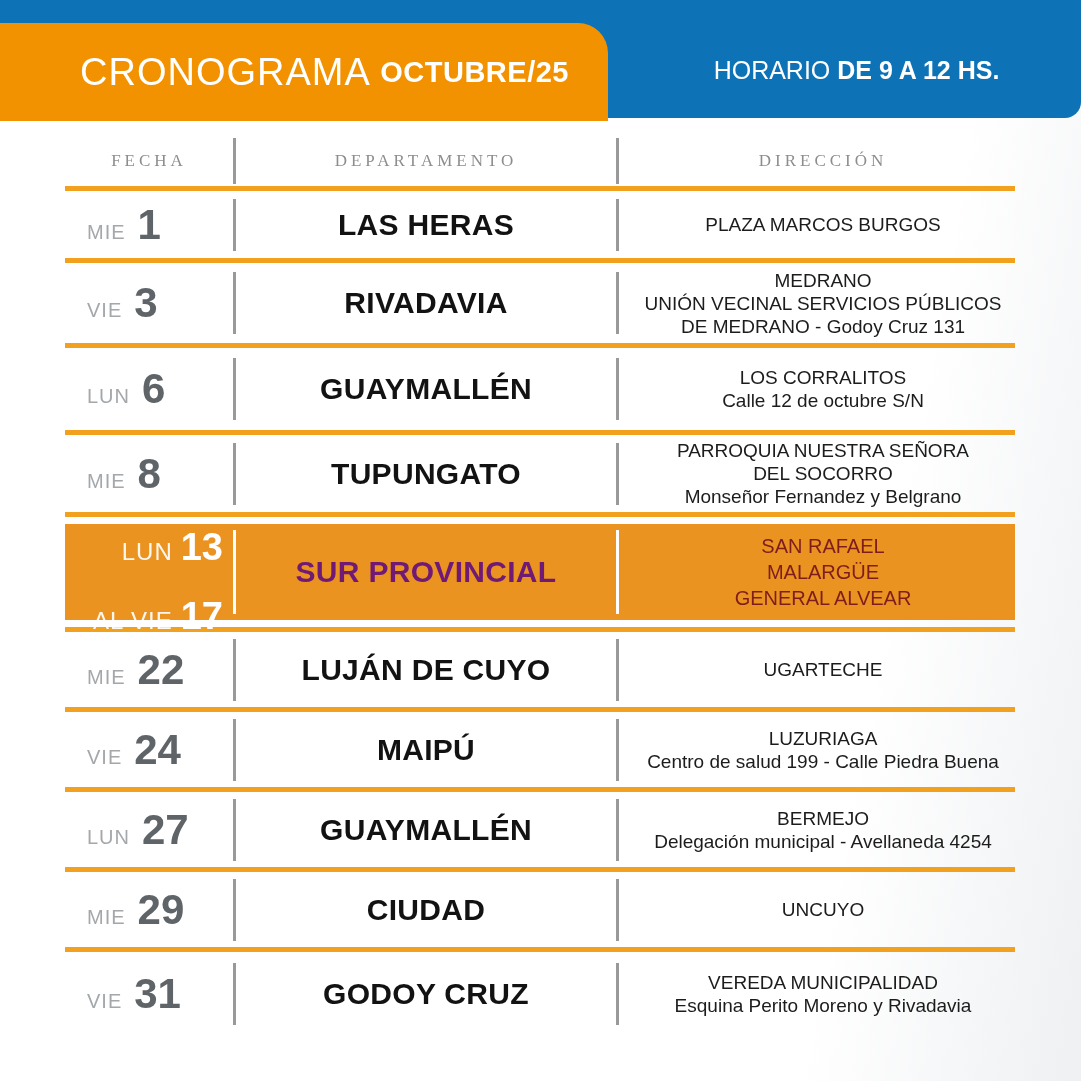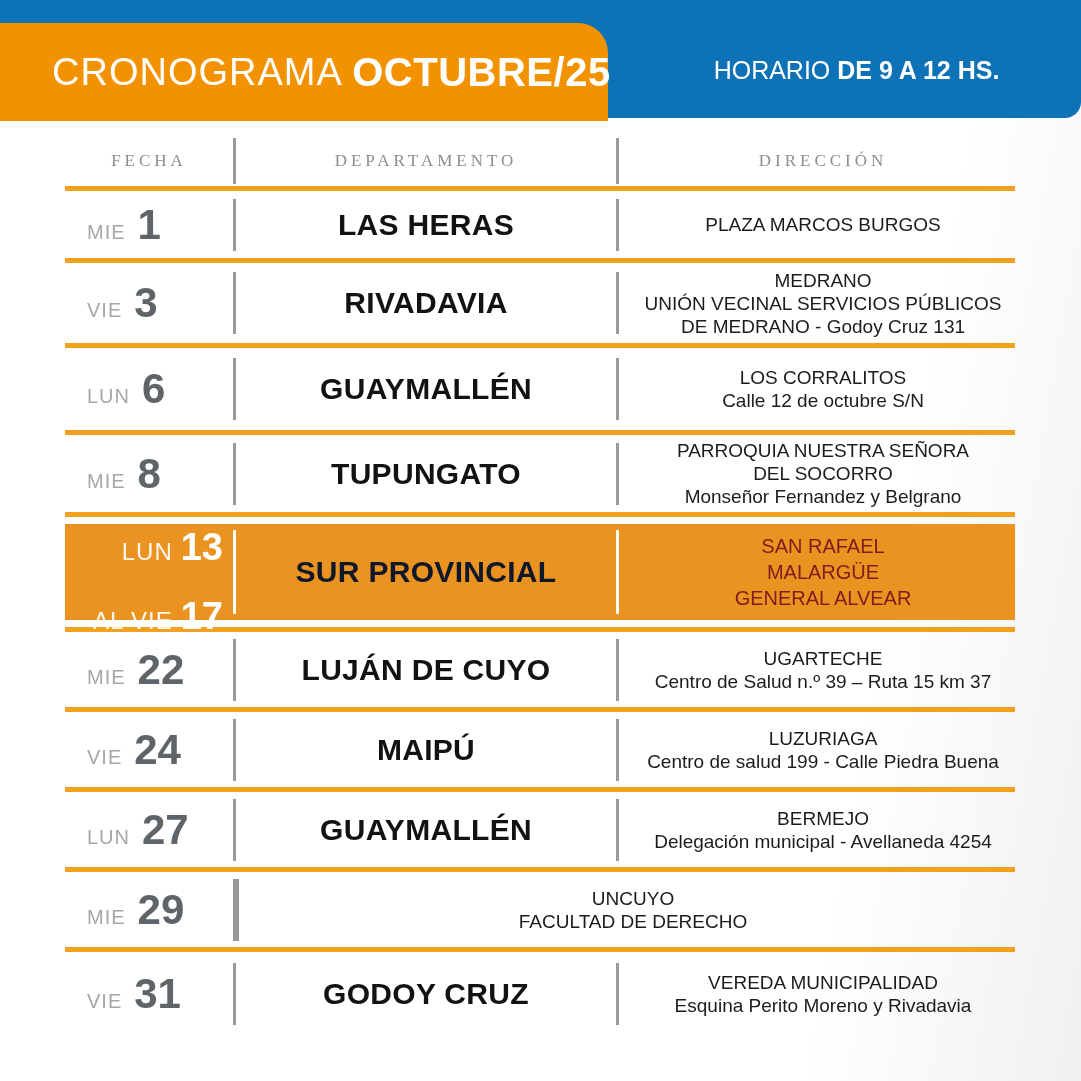--- a/index.html
+++ b/index.html
@@ -17,25 +17,25 @@
   .topbar {
     position:absolute; top:0; left:0; width:1081px; height:118px;
     background:#0D72B6;
     border-bottom-right-radius:16px;
   }
   .banner {
     position:absolute; top:23px; left:0; width:608px; height:98px;
     background:#F39200;
     border-top-right-radius:30px;
     display:flex; align-items:center;
-    padding-left:52px;
+    padding-left:80px;
     color:#fff;
   }
   .banner .t-reg  { font-size:38px; font-weight:400; letter-spacing:1px; white-space:pre; }
-  .banner .t-bold { font-size:40px; font-weight:800; letter-spacing:0.5px;text-align:right; }
+  .banner .t-bold { font-size:29px; font-weight:800; letter-spacing:0.5px;text-align:right; }
   .horario {
     position:absolute; top:23px; left:608px; width:473px; height:95px;
     display:flex; align-items:center; justify-content:center;
     color:#fff; font-size:25px;
   }
   .horario .h-reg  { font-weight:400; white-space:pre;margin-left:24px; }
   .horario .h-bold { font-weight:800; }
 
   
   .table { position:absolute; left:65px; top:135px; width:950px; }
@@ -74,21 +74,21 @@
   .row-highlight {
     display:flex; align-items:center;
     background:#EB9320; height:96px; margin:7px 0;
     border-bottom:none;
   }
   .row-highlight .vdiv { height:84px; background:#ffffff; }
   .row-highlight .c1 { flex-direction:column; align-items:flex-end; padding:0 10px 0 0; }
   .hl-dateline { display:flex; align-items:baseline; line-height:40px; }
   .hl-day { font-size:24px; color:rgba(255,255,255,0.92); letter-spacing:1px; }
   .hl-num { font-size:38px; font-weight:800; color:#fff; margin-left:8px;margin-top:24px; }
-  .row-highlight .dept { color:#0f172a; }
+  .row-highlight .dept { color:#701a75; }
   .row-highlight .dirline { color:#7f1d1d; font-size:20px; line-height:26px; }
 </style>
 </head>
 <body>
 
 <div class="canvas">
 
   <div class="topbar"></div>
 
   <div class="banner">
@@ -213,21 +213,20 @@
         <span class="day">MIE</span>
         <span class="num">22</span>
       </div>
       <span class="vdiv"></span>
       <div class="c2">
           <span class="dept">LUJÁN DE CUYO</span>
         </div>
       <span class="vdiv"></span>
       <div class="c3">
         <span class="dirline">UGARTECHE</span>
-        <span class="dirline">Centro de Salud n.º 39 – Ruta 15 km 37</span>
         <span class="dirline"></span>
       </div>
     </div>
 
     <div class="row r7">
       <div class="c1">
         <span class="day">VIE</span>
         <span class="num">24</span>
       </div>
       <span class="vdiv"></span>
@@ -258,24 +257,26 @@
         <span class="dirline"></span>
       </div>
     </div>
 
     <div class="row r9">
       <div class="c1">
         <span class="day">MIE</span>
         <span class="num">29</span>
       </div>
       <span class="vdiv"></span>
+      <div class="c2">
+          <span class="dept">CIUDAD</span>
+        </div>
       <span class="vdiv"></span>
       <div class="c3">
         <span class="dirline">UNCUYO</span>
-        <span class="dirline">FACULTAD DE DERECHO</span>
         <span class="dirline"></span>
       </div>
     </div>
 
     <div class="row r10">
       <div class="c1">
         <span class="day">VIE</span>
         <span class="num">31</span>
       </div>
       <span class="vdiv"></span>

